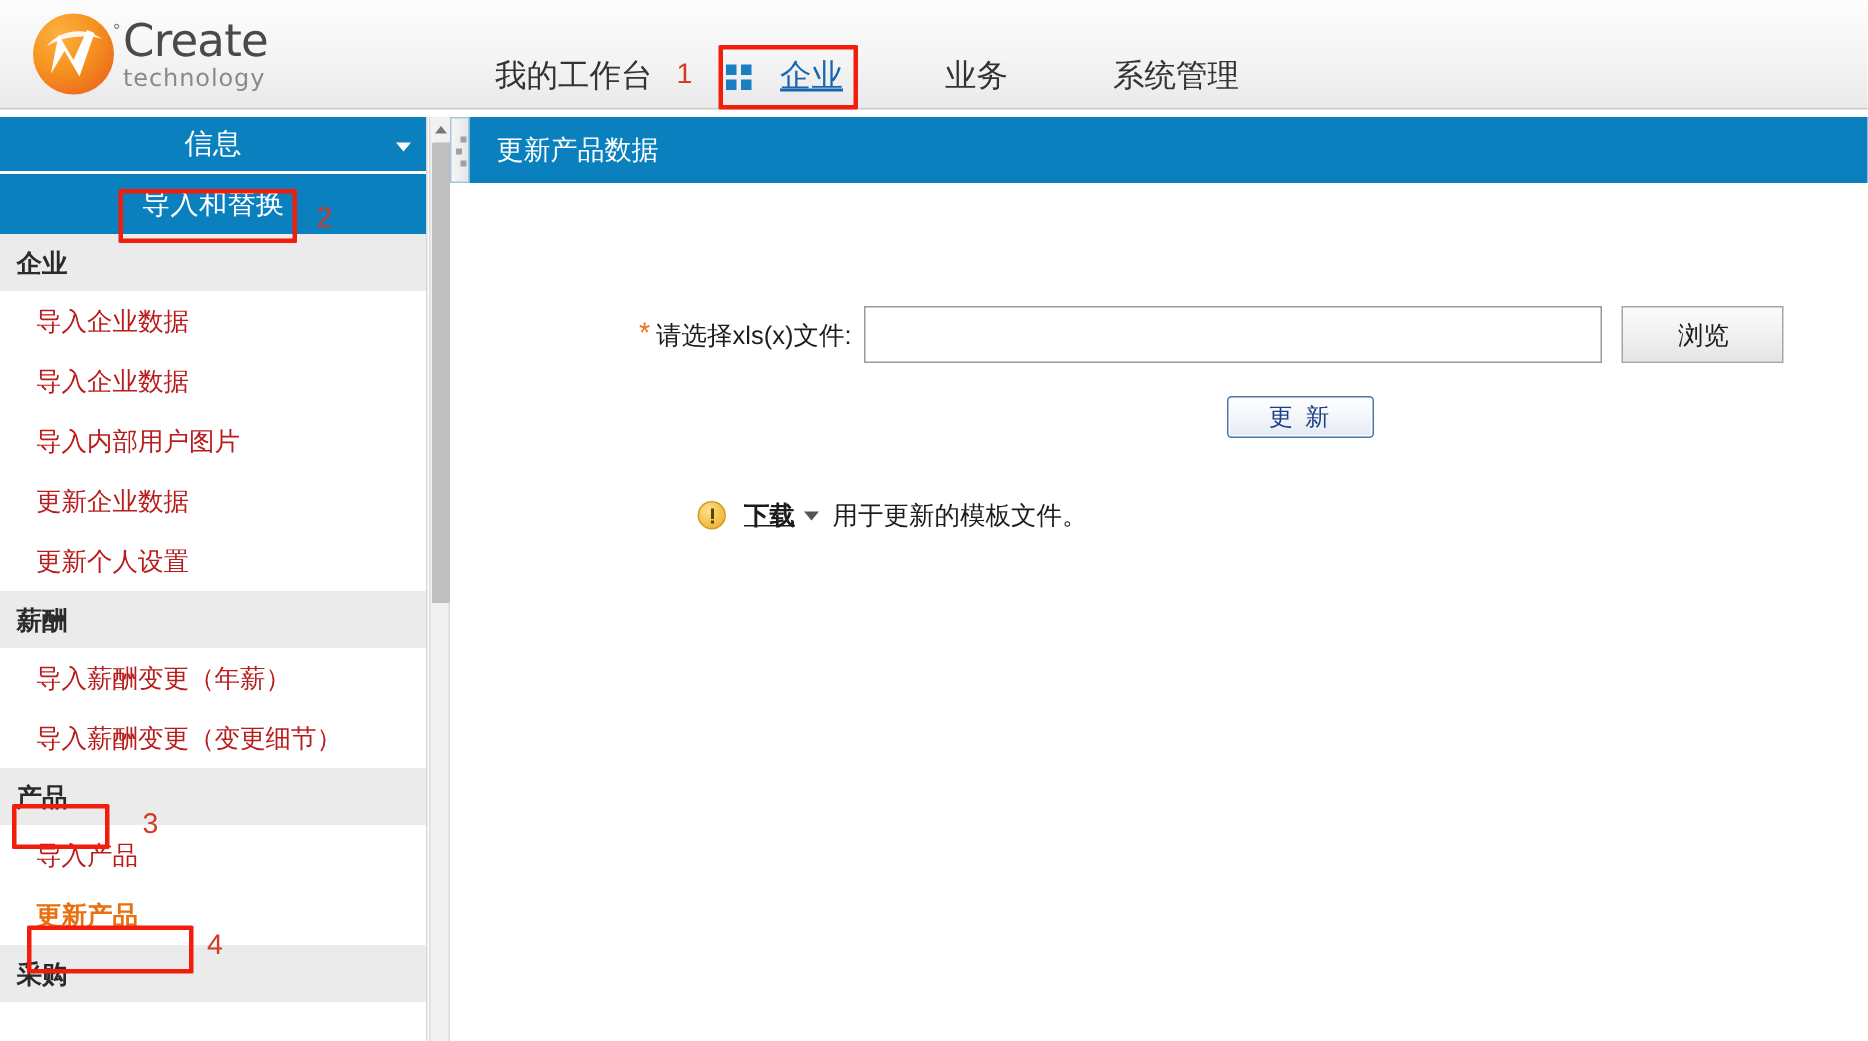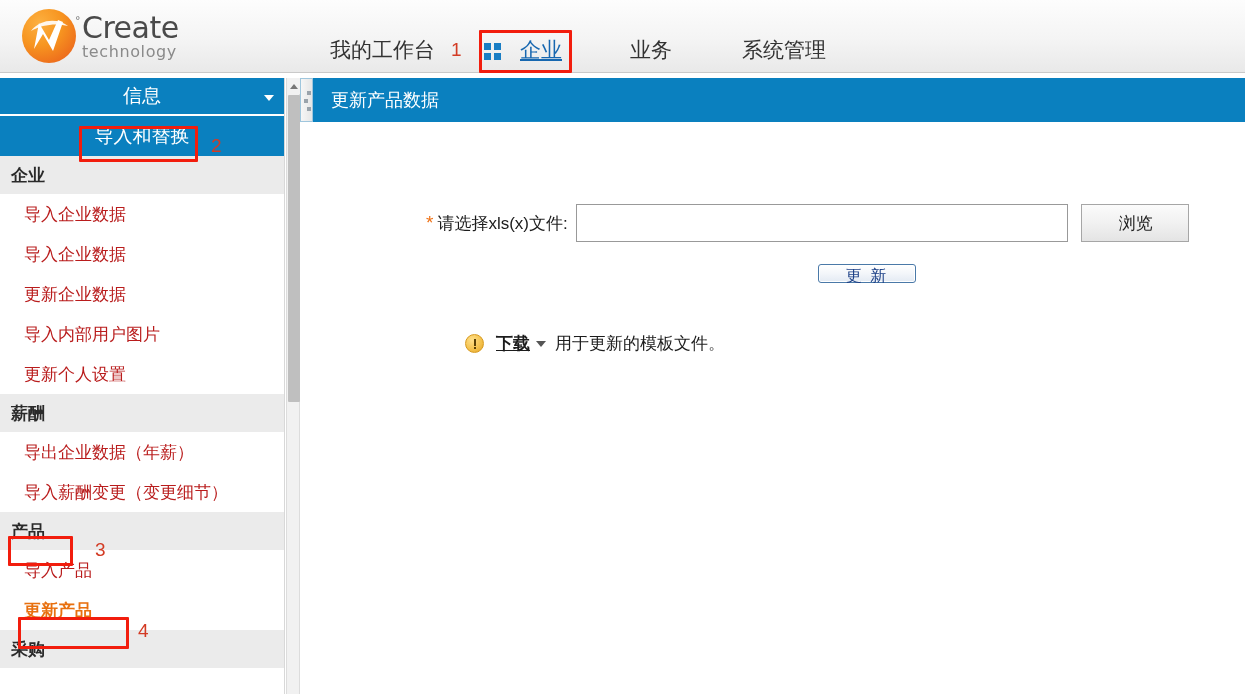--- a/index.html
+++ b/index.html
@@ -182,21 +182,21 @@
     font-family: "Liberation Sans", sans-serif; color: #222;
   }
   .browse-btn {
     margin-left: 13px; width: 108px; height: 38px;
     background: linear-gradient(to bottom,#fbfbfb 0%, #f1f1f1 50%, #e4e4e4 100%);
     border: 1px solid #a6a6a6; font-size: 17px; color: #1c1c1c;
     cursor: pointer; font-family: "Liberation Sans", sans-serif; padding-left: 8px;
   }
   .update-btn {
     position: absolute; left: 505px; top: 142px;
-    width: 98px; height: 19px;
+    width: 98px; height: 28px;
     background: linear-gradient(to bottom,#ffffff 0%,#f3f6fa 50%,#e3eaf3 100%);
     border: 1px solid #4a79a8; border-radius: 3px;
     color: #1b3f86; font-size: 16px; letter-spacing: 2px;
     cursor: pointer; font-family: "Liberation Sans", sans-serif;
     box-shadow: inset 0 0 0 1px #ffffff;
   }
   .dl-row {
     position: absolute; left: 152px; top: 210px;
     display: flex; align-items: center;
   }
@@ -283,34 +283,34 @@
   <div class="sb-section">
     <span>企业</span>
   </div>
   <div class="sb-item">
     <span>导入企业数据</span>
   </div>
   <div class="sb-item">
     <span>导入企业数据</span>
   </div>
   <div class="sb-item">
+    <span>导入内部用户图片</span>
+  </div>
+  <div class="sb-item">
     <span>更新企业数据</span>
-  </div>
-  <div class="sb-item">
-    <span>导入内部用户图片</span>
   </div>
   <div class="sb-item">
     <span>更新个人设置</span>
   </div>
 
   <div class="sb-section">
     <span>薪酬</span>
   </div>
   <div class="sb-item">
-    <span>导出企业数据（年薪）</span>
+    <span>导入薪酬变更（年薪）</span>
   </div>
   <div class="sb-item">
     <span>导入薪酬变更（变更细节）</span>
   </div>
 
   <div class="sb-section">
     <span>产品</span>
   </div>
   <div class="sb-item">
     <span>导入产品</span>

